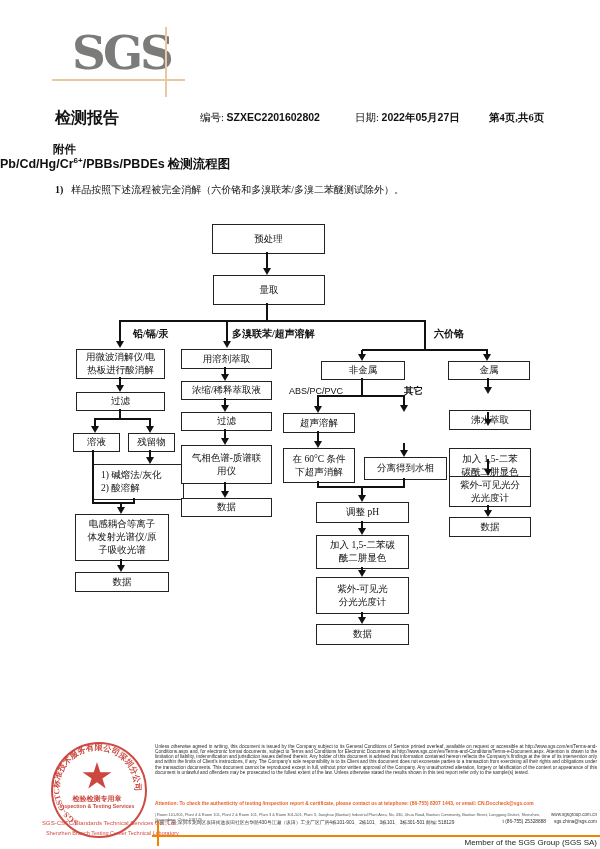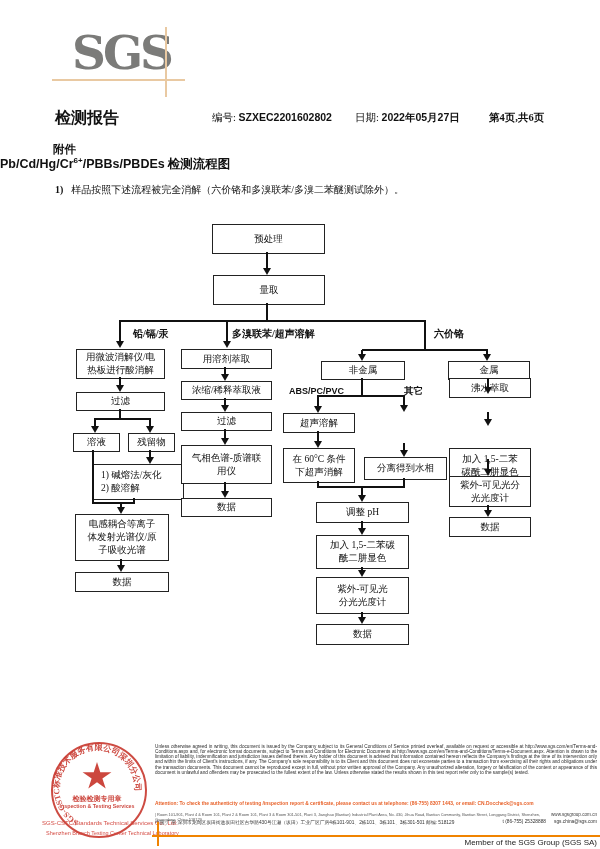--- a/index.html
+++ b/index.html
@@ -18,21 +18,21 @@
   .flowtitle{position:absolute;left:0;top:156px;width:506px;text-align:left;font-weight:bold;font-size:12.5px;}
   .flowtitle .lat{font-family:"Liberation Sans",sans-serif;}
   .flowtitle sup{font-size:8px;}
   .note{position:absolute;left:55px;top:183px;font-size:10px;}
   .note b{margin-right:8px;}
   
   .fbox{position:absolute;border:1px solid #222;background:#fff;display:flex;align-items:center;
         justify-content:center;text-align:center;font-size:9.5px;line-height:13px;white-space:pre-line;}
   .fbox.la{justify-content:flex-start;text-align:left;padding-left:7px;}
   .blabel{position:absolute;font-weight:bold;font-size:10px;white-space:nowrap;}
-  .slabel{position:absolute;font-weight:bold;font-size:9px;font-family:"Liberation Sans",sans-serif;white-space:nowrap;}
+  .slabel{position:absolute;font-weight:normal;font-size:9px;font-family:"Liberation Sans",sans-serif;white-space:nowrap;}
   .vstem{position:absolute;width:2px;background:#111;}
   .hstem{position:absolute;height:2px;background:#111;}
   .ah{position:absolute;width:0;height:0;border-left:4px solid transparent;border-right:4px solid transparent;border-top:7px solid #111;}
   
   .legal{position:absolute;left:155px;top:744px;width:442px;font-family:"Liberation Sans",sans-serif;
          font-size:4.7px;line-height:5.15px;text-align:justify;color:#2a2a2a;}
   .attention{position:absolute;left:155px;top:801px;width:442px;font-family:"Liberation Sans",sans-serif;
          font-size:4.9px;line-height:5.4px;font-weight:bold;color:#e8622a;}
   .addr-en{position:absolute;left:155px;top:812px;width:442px;display:flex;gap:6px;
          font-family:"Liberation Sans",sans-serif;font-size:3.9px;color:#555;}
@@ -58,21 +58,21 @@
 </style>
 </head>
 <body>
 
 <div class="page">
 
   <div class="logo">SGS</div>
   <div class="tan-h"></div>
   <div class="tan-v"></div>
   <div class="report-title">检测报告</div>
-  <div class="hmeta" style="left:212px;"><span>编号:</span> <b>SZXEC2201602802</b></div>
+  <div class="hmeta" style="left:200px;"><span>编号:</span> <b>SZXEC2201602802</b></div>
   <div class="hmeta" style="left:355px;"><span>日期:</span> <b>2022年05月27日</b></div>
   <div class="hmeta" style="left:489px;font-weight:bold;">第4页,共6页</div>
 
   <div class="attach">附件</div>
   <div class="flowtitle">
     <span class="lat">Pb/Cd/Hg/Cr</span><sup class="lat">6+</sup><span class="lat">/PBBs/PBDEs</span> <span>检测流程图</span>
   </div>
   <div class="note"><b>1)</b><span>样品按照下述流程被完全消解（六价铬和多溴联苯/多溴二苯醚测试除外）。</span></div>
 
   <div class="fbox" style="left:212px;top:224px;width:111px;height:28px">预处理</div>
@@ -109,21 +109,21 @@
   <div class="fbox" style="left:283px;top:448px;width:70px;height:33px">在 60°C 条件
 下超声消解</div>
   <div class="fbox" style="left:364px;top:457px;width:81px;height:21px">分离得到水相</div>
   <div class="fbox" style="left:316px;top:502px;width:91px;height:19px">调整 pH</div>
   <div class="fbox" style="left:316px;top:535px;width:91px;height:32px">加入 1,5-二苯碳
 酰二肼显色</div>
   <div class="fbox" style="left:316px;top:577px;width:91px;height:35px">紫外-可见光
 分光光度计</div>
   <div class="fbox" style="left:316px;top:624px;width:91px;height:19px">数据</div>
 
-  <div class="fbox" style="left:449px;top:378px;width:80px;height:18px">沸水萃取</div>
+  <div class="fbox" style="left:449px;top:410px;width:80px;height:18px">沸水萃取</div>
   <div class="fbox" style="left:449px;top:448px;width:80px;height:33px">加入 1,5-二苯
 碳酰二肼显色</div>
   <div class="fbox" style="left:449px;top:476px;width:80px;height:29px">紫外-可见光分
 光光度计</div>
   <div class="fbox" style="left:449px;top:517px;width:80px;height:18px">数据</div>
 
   <div class="vstem" style="left:266px;top:252px;height:17px"></div>
     <div class="ah" style="left:263px;top:268px"></div>
   <div class="vstem" style="left:266px;top:303px;height:18px"></div>
   <div class="hstem" style="left:119px;top:320px;width:307px"></div>

